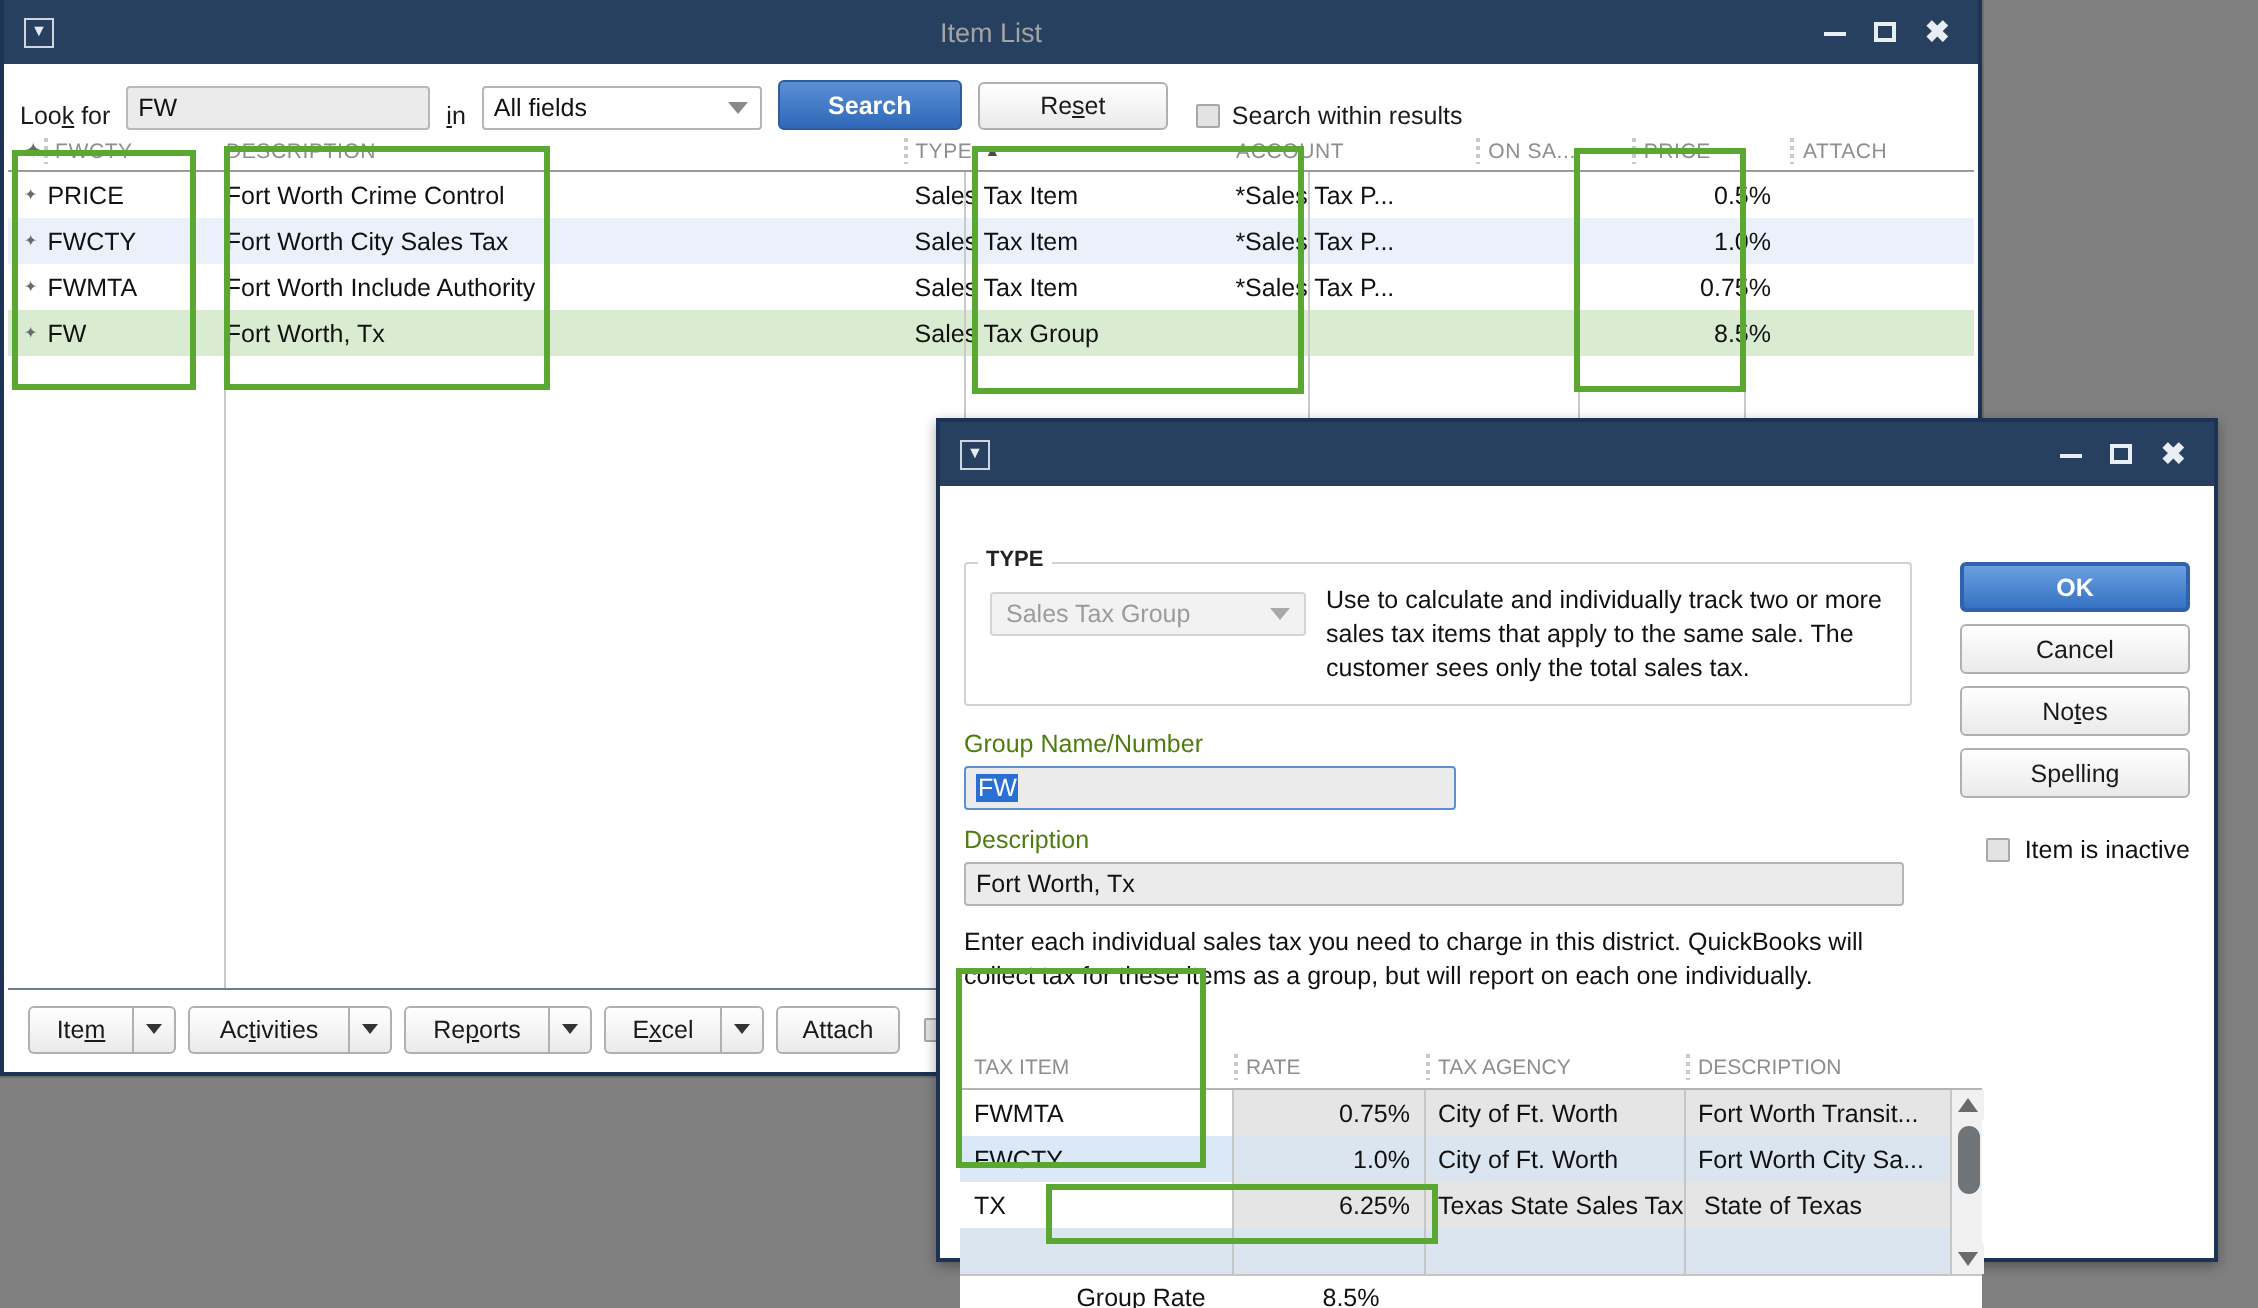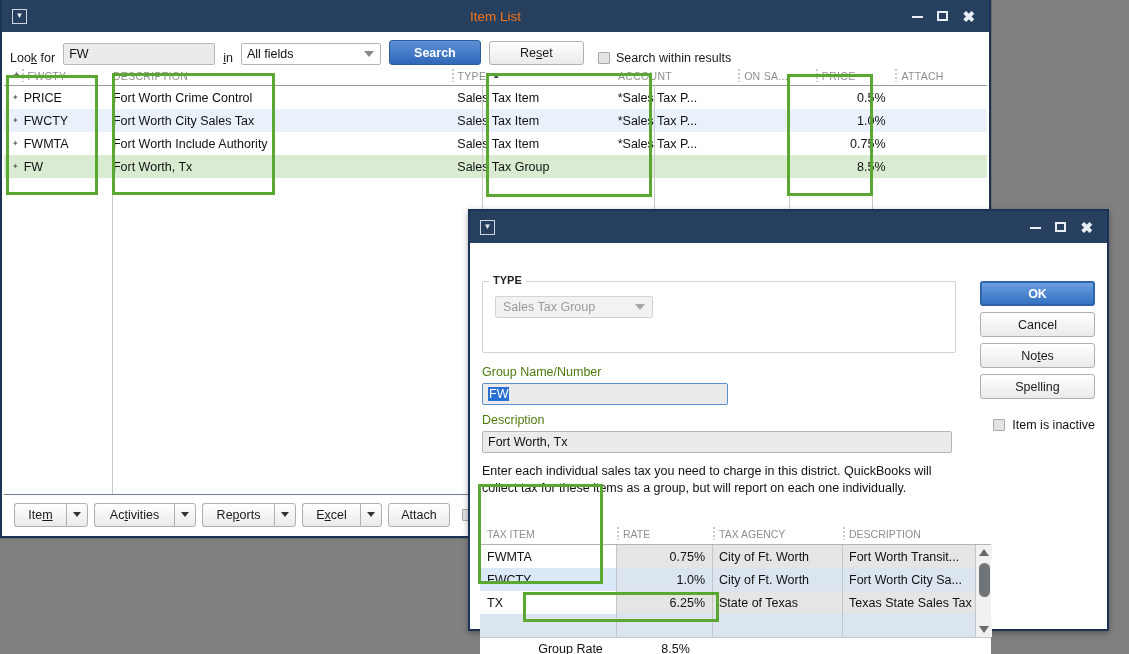--- a/index.html
+++ b/index.html
@@ -29,21 +29,21 @@
     font-size: 13px;
   }
   .titlebar .tb-sysicon {
     width: 15px; height: 15px; margin-left: 10px;
     border: 1px solid #cfd6e0; background: #27405f;
     display: flex; align-items: center; justify-content: center;
     font-size: 8px; color: #e6ebf2; line-height: 1;
   }
   .titlebar .tb-title {
     position: absolute; left: 0; right: 0; text-align: center;
-    font-size: 13.5px; color: #f97316; pointer-events: none;
+    font-size: 13.5px; color: #a3a3a3; pointer-events: none;
   }
   .tb-btns { margin-left: auto; display: flex; align-items: center; gap: 14px; margin-right: 14px; z-index:2;}
   .tb-btn { color: #e9eef5; font-size: 13px; cursor: default; line-height: 1; }
   .tb-min { width: 11px; height: 2px; background: #e9eef5; display:inline-block; margin-bottom:3px;}
   .tb-max { width: 11px; height: 10px; border: 2px solid #e9eef5; display:inline-block;}
   .tb-close { font-size: 15px; font-weight: bold; }
 
   
   .searchbar {
     height: 34px; display: flex; align-items: flex-end; padding: 0 8px;
@@ -366,20 +366,21 @@
     </div>
 
     <div class="ei-body">
 
       <div class="fieldset">
         <div class="fs-legend">TYPE</div>
         <div class="type-sel">
           <span>Sales Tax Group</span>
           <span class="caret"></span>
         </div>
+        <div class="type-desc">Use to calculate and individually track two or more sales tax items that apply to the same sale. The customer sees only the total sales tax.</div>
       </div>
 
       <div style="position:absolute;left:12px;top:122px;" class="fld-label">Group Name/Number</div>
       <div class="txtbox focused" style="position:absolute;left:12px;top:140px;width:246px;">
         <span class="selhl">FW</span>
       </div>
 
       <div style="position:absolute;left:12px;top:170px;" class="fld-label">Description</div>
       <div class="txtbox" style="position:absolute;left:12px;top:188px;width:470px;">
         <span>Fort Worth, Tx</span>
@@ -430,22 +431,22 @@
         </div>
         <div class="tg-row b">
           <div class="tgc" style="width:136px;background:#dbe8f7">FWCTY</div>
           <div class="tgc num" style="width:96px">1.0%</div>
           <div class="tgc" style="width:130px">City of Ft. Worth</div>
           <div class="tgc" style="width:129px">Fort Worth City Sa...</div>
         </div>
         <div class="tg-row c">
           <div class="tgc" style="width:136px;background:#ffffff">TX</div>
           <div class="tgc num" style="width:96px">6.25%</div>
+          <div class="tgc" style="width:133px">Texas State Sales Tax</div>
           <div class="tgc" style="width:130px">State of Texas</div>
-          <div class="tgc" style="width:133px">Texas State Sales Tax</div>
         </div>
         <div class="tg-row d" style="height:23px">
           <div class="tgc" style="width:136px"></div>
           <div class="tgc num" style="width:96px"></div>
           <div class="tgc" style="width:130px"></div>
           <div class="tgc" style="width:133px"></div>
         </div>
 
         <div class="tg-total">
           <div class="tgc" style="width:22px"></div>

